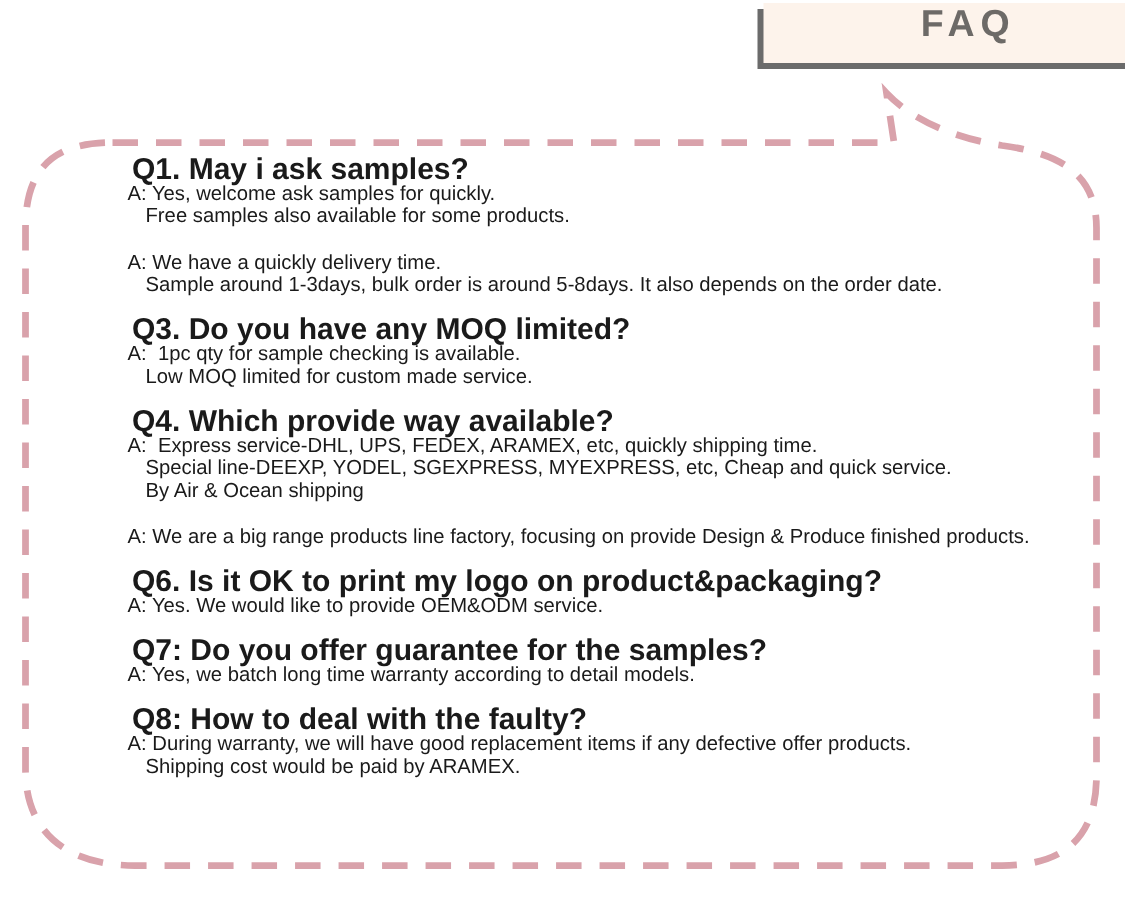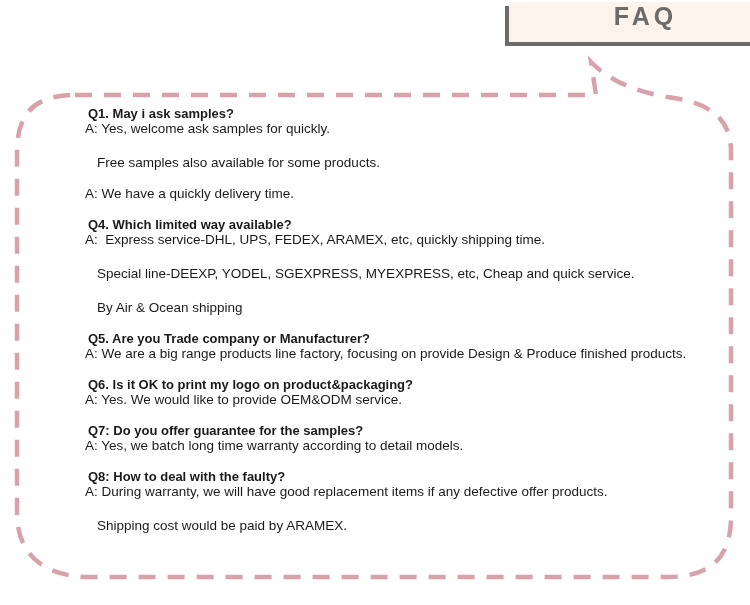--- a/index.html
+++ b/index.html
@@ -55,30 +55,29 @@
     width: 645px;
   }
   .faq-item {
     margin-bottom: 16px;
     font-size: 13.5px;
     line-height: 15px;
     color: var(--text, #1a1a1a);
   }
   .q-line {
     font-weight: bold;
-    font-size: 13px;
+    font-size: 20px;
     padding-left: 3px;
     white-space: pre-wrap;
   }
   .a-line {
     white-space: pre-wrap;
   }
   .a-line.indent {
     padding-left: 12px;
-    margin-top: 19px;
   }
 </style>
 </head>
 <body>
 
 <div class="stage">
 
   <svg class="bubble-svg" viewBox="0 0 750 605" xmlns="http://www.w3.org/2000/svg" aria-hidden="true">
     <path class="bubble-path" d="M 75,95 H 596 L 591,62
              C 608,80 636,92 668,97
@@ -98,32 +97,37 @@
   <div class="faq-list">
 
     <div class="faq-item">
       <div class="q-line">Q1. May i ask samples?</div>
       <div class="a-line">A: Yes, welcome ask samples for quickly.</div>
       <div class="a-line indent">Free samples also available for some products.</div>
     </div>
 
     <div class="faq-item">
       <div class="a-line">A: We have a quickly delivery time.</div>
+      <div class="a-line indent">Sample around 1-3days, bulk order is around 5-8days. It also depends on the order date.</div>
     </div>
 
+    <div class="faq-item">
+      <div class="q-line">Q3. Do you have any MOQ limited?</div>
+      <div class="a-line">A:  1pc qty for sample checking is available.</div>
+      <div class="a-line indent">Low MOQ limited for custom made service.</div>
+    </div>
 
     <div class="faq-item">
-      <div class="q-line">Q4. Which limited way available?</div>
+      <div class="q-line">Q4. Which provide way available?</div>
       <div class="a-line">A:  Express service-DHL, UPS, FEDEX, ARAMEX, etc, quickly shipping time.</div>
       <div class="a-line indent">Special line-DEEXP, YODEL, SGEXPRESS, MYEXPRESS, etc, Cheap and quick service.</div>
       <div class="a-line indent">By Air &amp; Ocean shipping</div>
     </div>
 
     <div class="faq-item">
-      <div class="q-line">Q5. Are you Trade company or Manufacturer?</div>
       <div class="a-line">A: We are a big range products line factory, focusing on provide Design &amp; Produce finished products.</div>
     </div>
 
     <div class="faq-item">
       <div class="q-line">Q6. Is it OK to print my logo on product&amp;packaging?</div>
       <div class="a-line">A: Yes. We would like to provide OEM&amp;ODM service.</div>
     </div>
 
     <div class="faq-item">
       <div class="q-line">Q7: Do you offer guarantee for the samples?</div>

